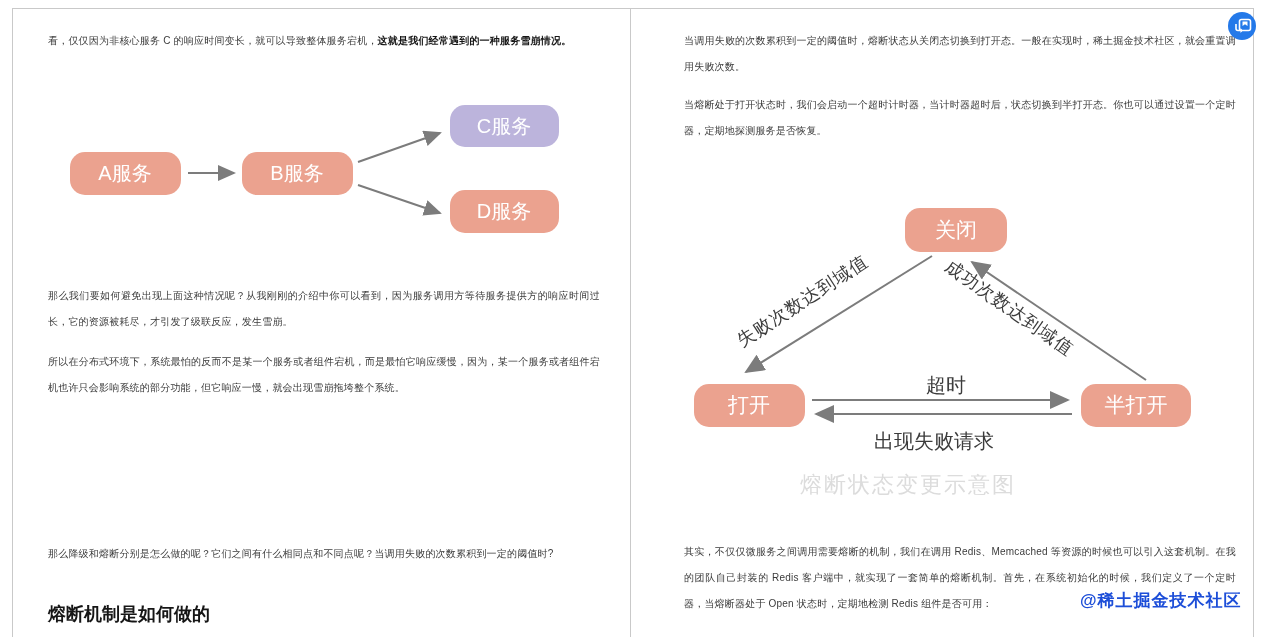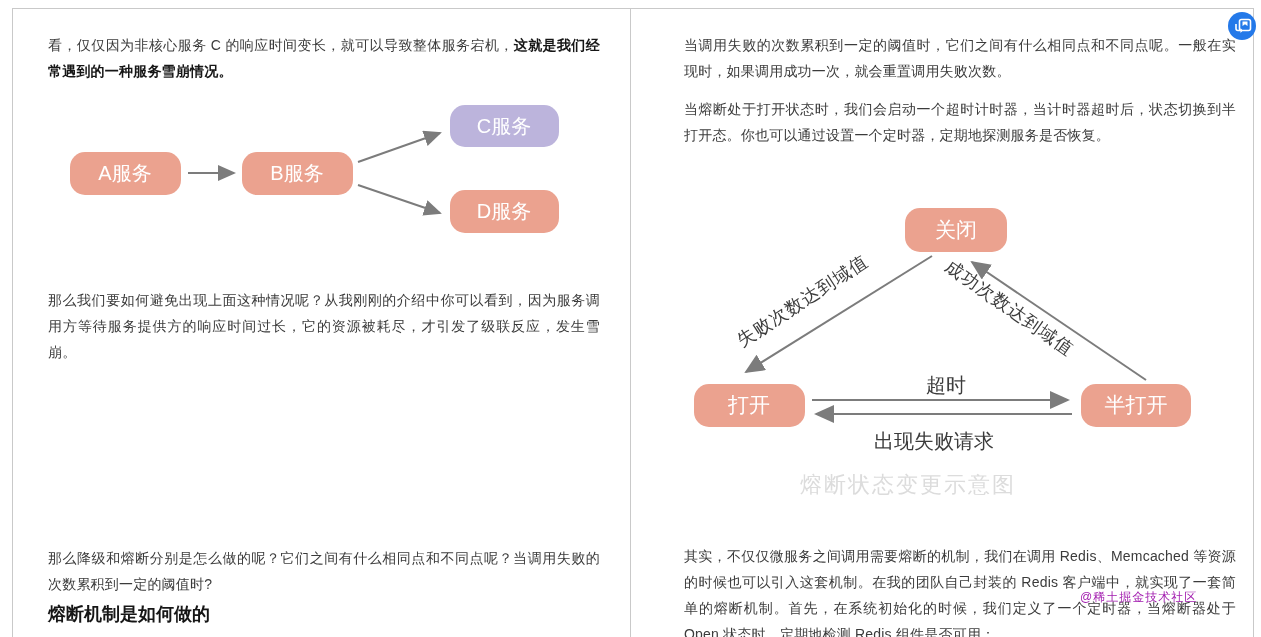--- a/index.html
+++ b/index.html
@@ -1,24 +1,24 @@
 <!DOCTYPE html>
 <html><head>
 <meta charset="utf-8">
 <style>
   html,body{margin:0;padding:0;background:#ffffff;}
   .screen{position:relative;width:1261px;height:637px;background:#fff;overflow:hidden;
           font-family:"Liberation Sans","DejaVu Sans",sans-serif;}
   .pline{position:absolute;background:#c9c9c9;}
-  .para{position:absolute;width:552px;font-size:14px;line-height:26px;color:#3b3b3b;
+  .para{position:absolute;width:552px;font-size:10px;line-height:26px;color:#3b3b3b;
         text-align:justify;letter-spacing:.2px;}
   .para b{color:#161616;}
   .h2{position:absolute;font-size:18px;font-weight:bold;color:#161616;}
-  .watermark{position:absolute;left:1080px;top:589px;font-size:12px;color:#a21caf;
-             letter-spacing:1px;}
+  .watermark{position:absolute;left:1080px;top:589px;font-size:17px;color:#1d4ed8;
+             letter-spacing:1px;font-weight:bold;}
   .ext-btn{position:absolute;left:1228px;top:12px;width:28px;height:28px;border:0;
            padding:0;background:transparent;cursor:pointer;}
   svg text{font-family:"Liberation Sans","DejaVu Sans",sans-serif;}
   .nodetext{fill:#ffffff;}
   .edgelabel{fill:#3c3c3c;}
 </style>
 </head>
 <body>
 
 <div class="screen">
@@ -43,24 +43,25 @@
     <text x="77" y="85" font-size="20" text-anchor="middle" class="nodetext">A服务</text>
     <rect x="194" y="57" width="111" height="43" rx="15" fill="#EBA28F"></rect>
     <text x="249" y="85" font-size="20" text-anchor="middle" class="nodetext">B服务</text>
     <rect x="402" y="10" width="109" height="42" rx="15" fill="#BCB4DC"></rect>
     <text x="456" y="38" font-size="20" text-anchor="middle" class="nodetext">C服务</text>
     <rect x="402" y="95" width="109" height="43" rx="15" fill="#EBA28F"></rect>
     <text x="456" y="123" font-size="20" text-anchor="middle" class="nodetext">D服务</text>
   </svg>
 
   <p class="para" style="left:48px;top:273px">那么我们要如何避免出现上面这种情况呢？从我刚刚的介绍中你可以看到，因为服务调用方等待服务提供方的响应时间过长，它的资源被耗尽，才引发了级联反应，发生雪崩。</p>
+  <p class="para" style="left:48px;top:339px">所以在分布式环境下，系统最怕的反而不是某一个服务或者组件宕机，而是最怕它响应缓慢，因为，某一个服务或者组件宕机也许只会影响系统的部分功能，但它响应一慢，就会出现雪崩拖垮整个系统。</p>
   <p class="para" style="left:48px;top:531px">那么降级和熔断分别是怎么做的呢？它们之间有什么相同点和不同点呢？当调用失败的次数累积到一定的阈值时?</p>
   <div class="h2" style="left:48px;top:602px">熔断机制是如何做的</div>
 
-  <p class="para" style="left:684px;top:18px">当调用失败的次数累积到一定的阈值时，它们之间有什么相同点和不同点呢。一般在实现时，如果调用成功一次，就会重置调用失败次数。</p>
+  <p class="para" style="left:684px;top:18px">当调用失败的次数累积到一定的阈值时，熔断状态从关闭态切换到打开态。一般在实现时，稀土掘金技术社区，就会重置调用失败次数。</p>
   <p class="para" style="left:684px;top:82px">当熔断处于打开状态时，我们会启动一个超时计时器，当计时器超时后，状态切换到半打开态。你也可以通过设置一个定时器，定期地探测服务是否恢复。</p>
 
   <svg style="position:absolute;left:684px;top:200px" width="552" height="305" viewBox="0 0 552 305">
     <defs>
       <marker id="ah2" markerWidth="13" markerHeight="11" refX="9" refY="4.5" orient="auto">
         <path d="M0,0 L10,4.5 L0,9 Z" fill="#7c7c7c"></path>
       </marker>
     </defs>
 
     <line x1="248" y1="56" x2="62" y2="172" stroke="#7c7c7c" stroke-width="2" marker-end="url(#ah2)"></line>

